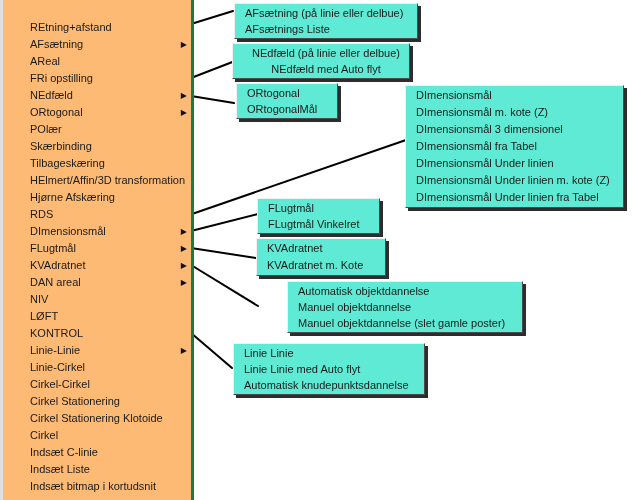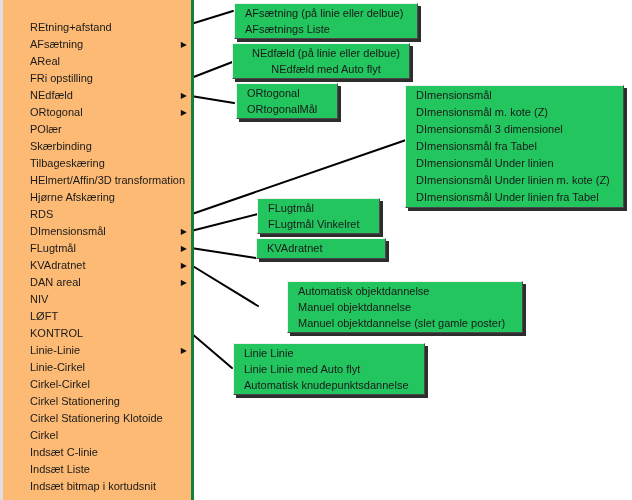--- a/index.html
+++ b/index.html
@@ -26,21 +26,21 @@
     position:relative; height:17px; line-height:17px;
     padding-left:27px; white-space:nowrap; cursor:default;
   }
   .mi .arr {
     position:absolute; right:4px; top:0; height:17px; line-height:17px;
     font-size:8px; color:#111;
   }
 
   
   .popup {
-    position:absolute; background:#22c55e;
+    position:absolute; background:#5eead4;
     border:1px solid;
     border-color:#f0f0f0 #4a4a4a #4a4a4a #f0f0f0;
     box-shadow:3px 3px 0 #2d2d2d;
     padding:1px 0;
     box-sizing:border-box;
   }
   .popup .pi { height:16px; line-height:16px; padding-left:10px; white-space:nowrap; cursor:default; }
   .popup.tall .pi { height:17px; line-height:17px; }
 
   #popup-afsaetning     { left:234px; top:3px;   width:184px; }
@@ -126,20 +126,21 @@
       <div class="pi">DImensionsmål Under linien</div>
       <div class="pi">DImensionsmål Under linien m. kote (Z)</div>
       <div class="pi">DImensionsmål Under linien fra Tabel</div>
     </div>
   <div id="popup-flugtmaal" class="popup">
       <div class="pi">FLugtmål</div>
       <div class="pi">FLugtmål Vinkelret</div>
     </div>
   <div id="popup-kvadratnet" class="popup tall">
       <div class="pi">KVAdratnet</div>
+      <div class="pi">KVAdratnet m. Kote</div>
     </div>
   <div id="popup-danareal" class="popup">
       <div class="pi">Automatisk objektdannelse</div>
       <div class="pi">Manuel objektdannelse</div>
       <div class="pi">Manuel objektdannelse (slet gamle poster)</div>
     </div>
   <div id="popup-linielinie" class="popup">
       <div class="pi">Linie Linie</div>
       <div class="pi">Linie Linie med Auto flyt</div>
       <div class="pi">Automatisk knudepunktsdannelse</div>

